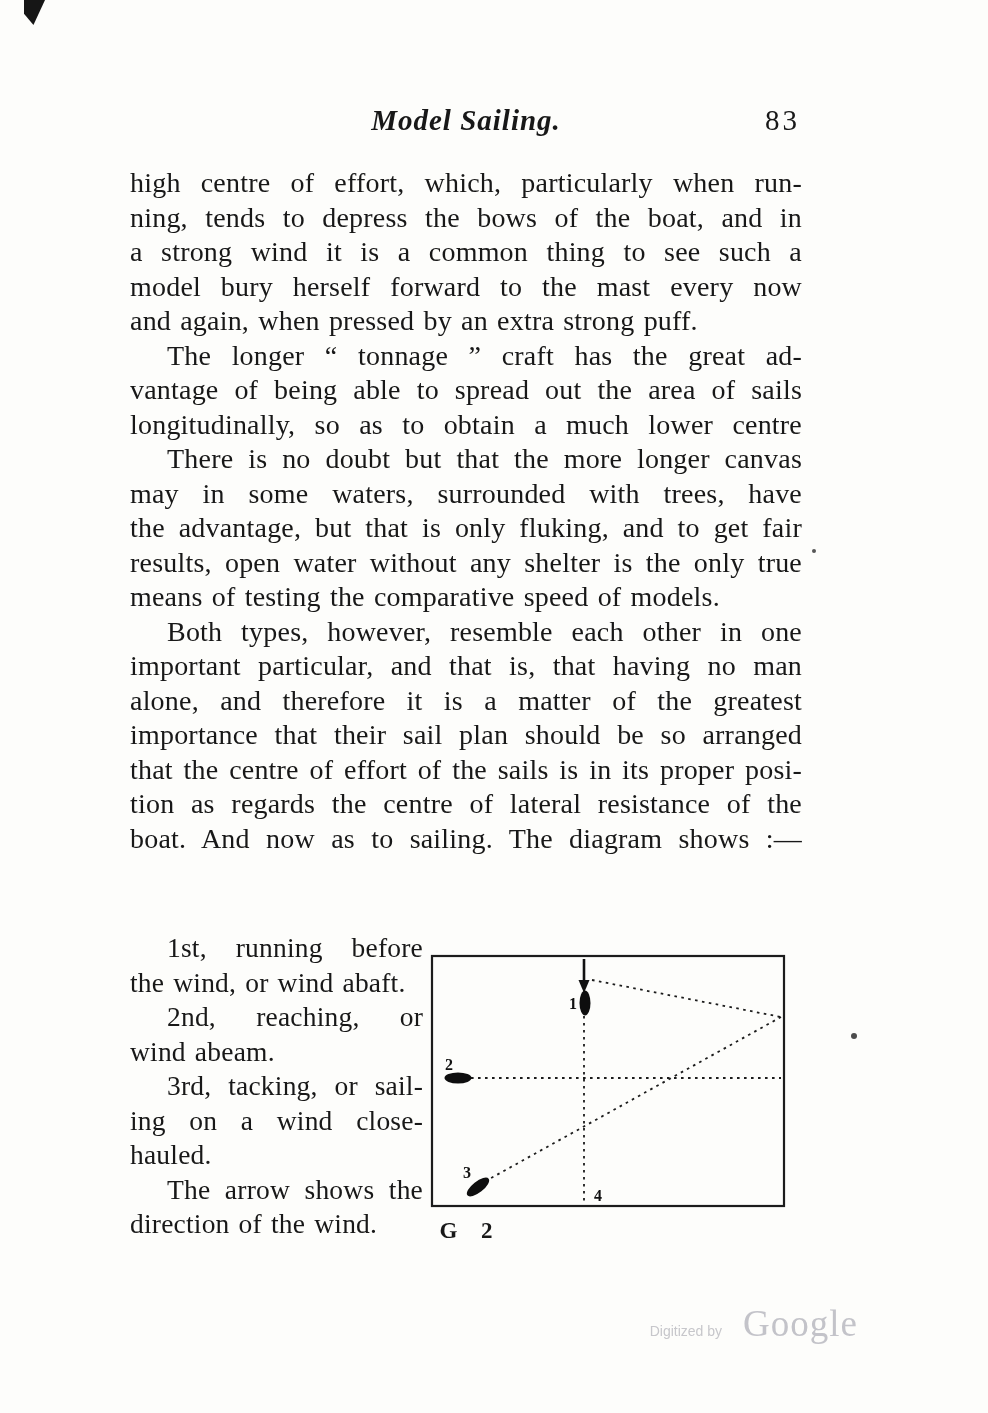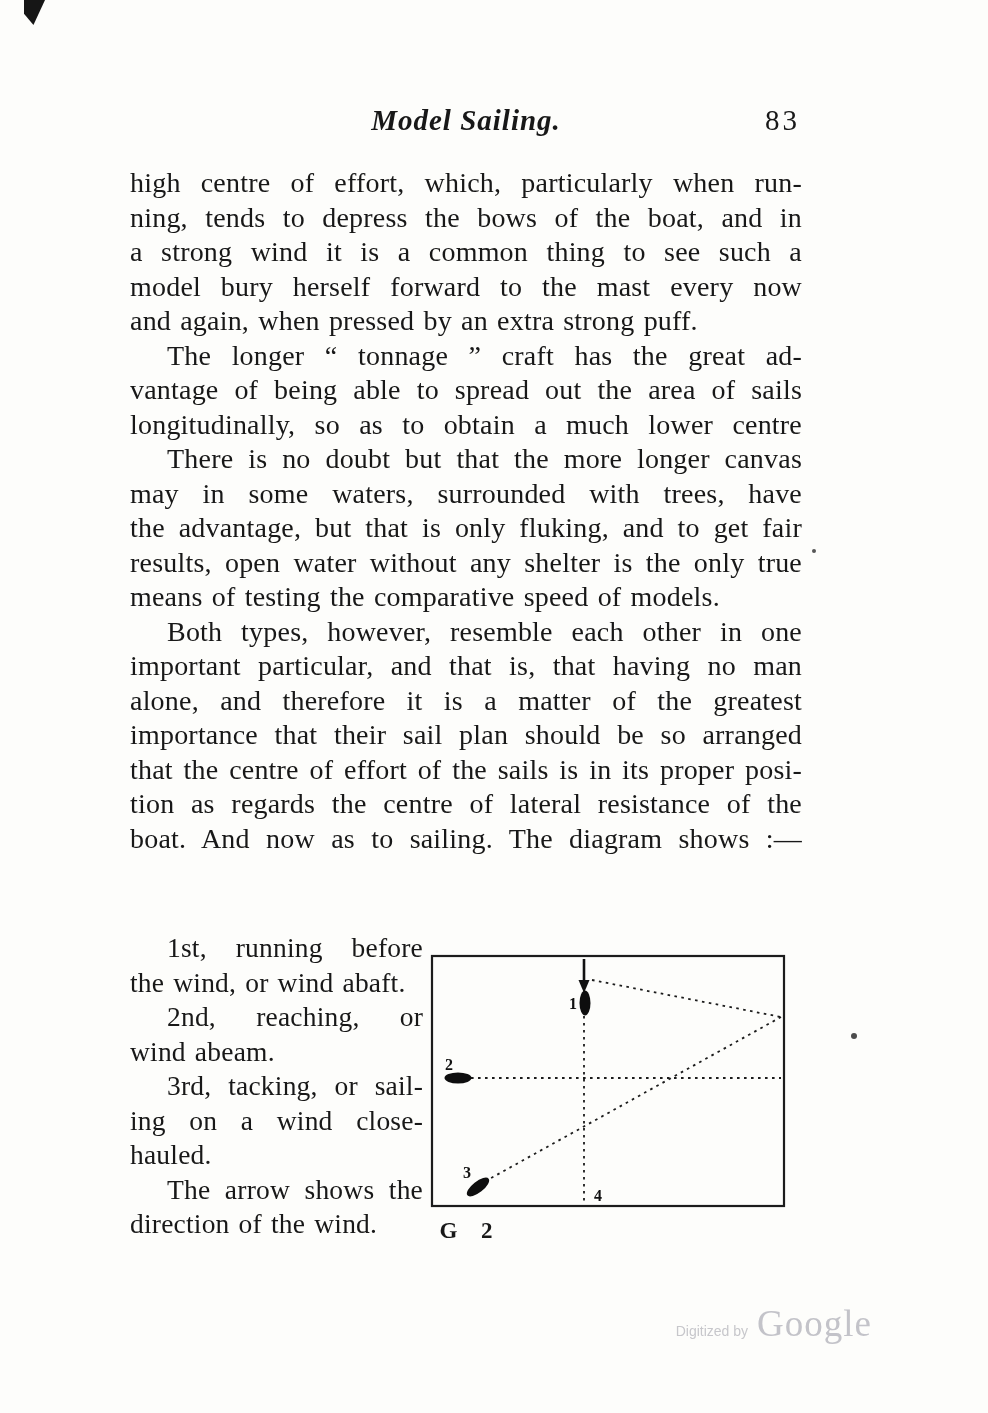--- a/index.html
+++ b/index.html
@@ -45,22 +45,22 @@
   .diagram text { font-family:"Liberation Serif", serif; font-size:16px; font-weight:bold; fill:#111; }
 
   
   .signature {
     position:absolute; left:130px; top:1218px; width:672px;
     text-align:center; font-weight:bold; font-size:23px; word-spacing:18px;
   }
 
   
   .watermark {
-    position:absolute; right:116px; top:1302px;
-    display:flex; align-items:baseline; gap:9px;justify-content:center;
+    position:absolute; right:130px; top:1302px;
+    display:flex; align-items:baseline; gap:21px;justify-content:center;
   }
   .wm-prefix { font-family:"Liberation Sans", sans-serif; font-size:14px; color:#c7c7cb; }
   .wm-brand { font-family:"Liberation Serif", serif; font-size:37px; color:#c3c3c9; letter-spacing:1px; }
 
   
   .artifact { position:absolute; background:#161616; }
   .a-wedge { left:24px; top:0; width:21px; height:25px; clip-path:polygon(0 0,100% 0,45% 100%,0 55%); }
   .a-dot1 { left:851px; top:1033px; width:6px; height:6px; border-radius:50%; background:#4c4c4c; }
   .a-dot2 { left:812px; top:549px; width:4px; height:4px; border-radius:50%; background:#565656; }
 </style>

